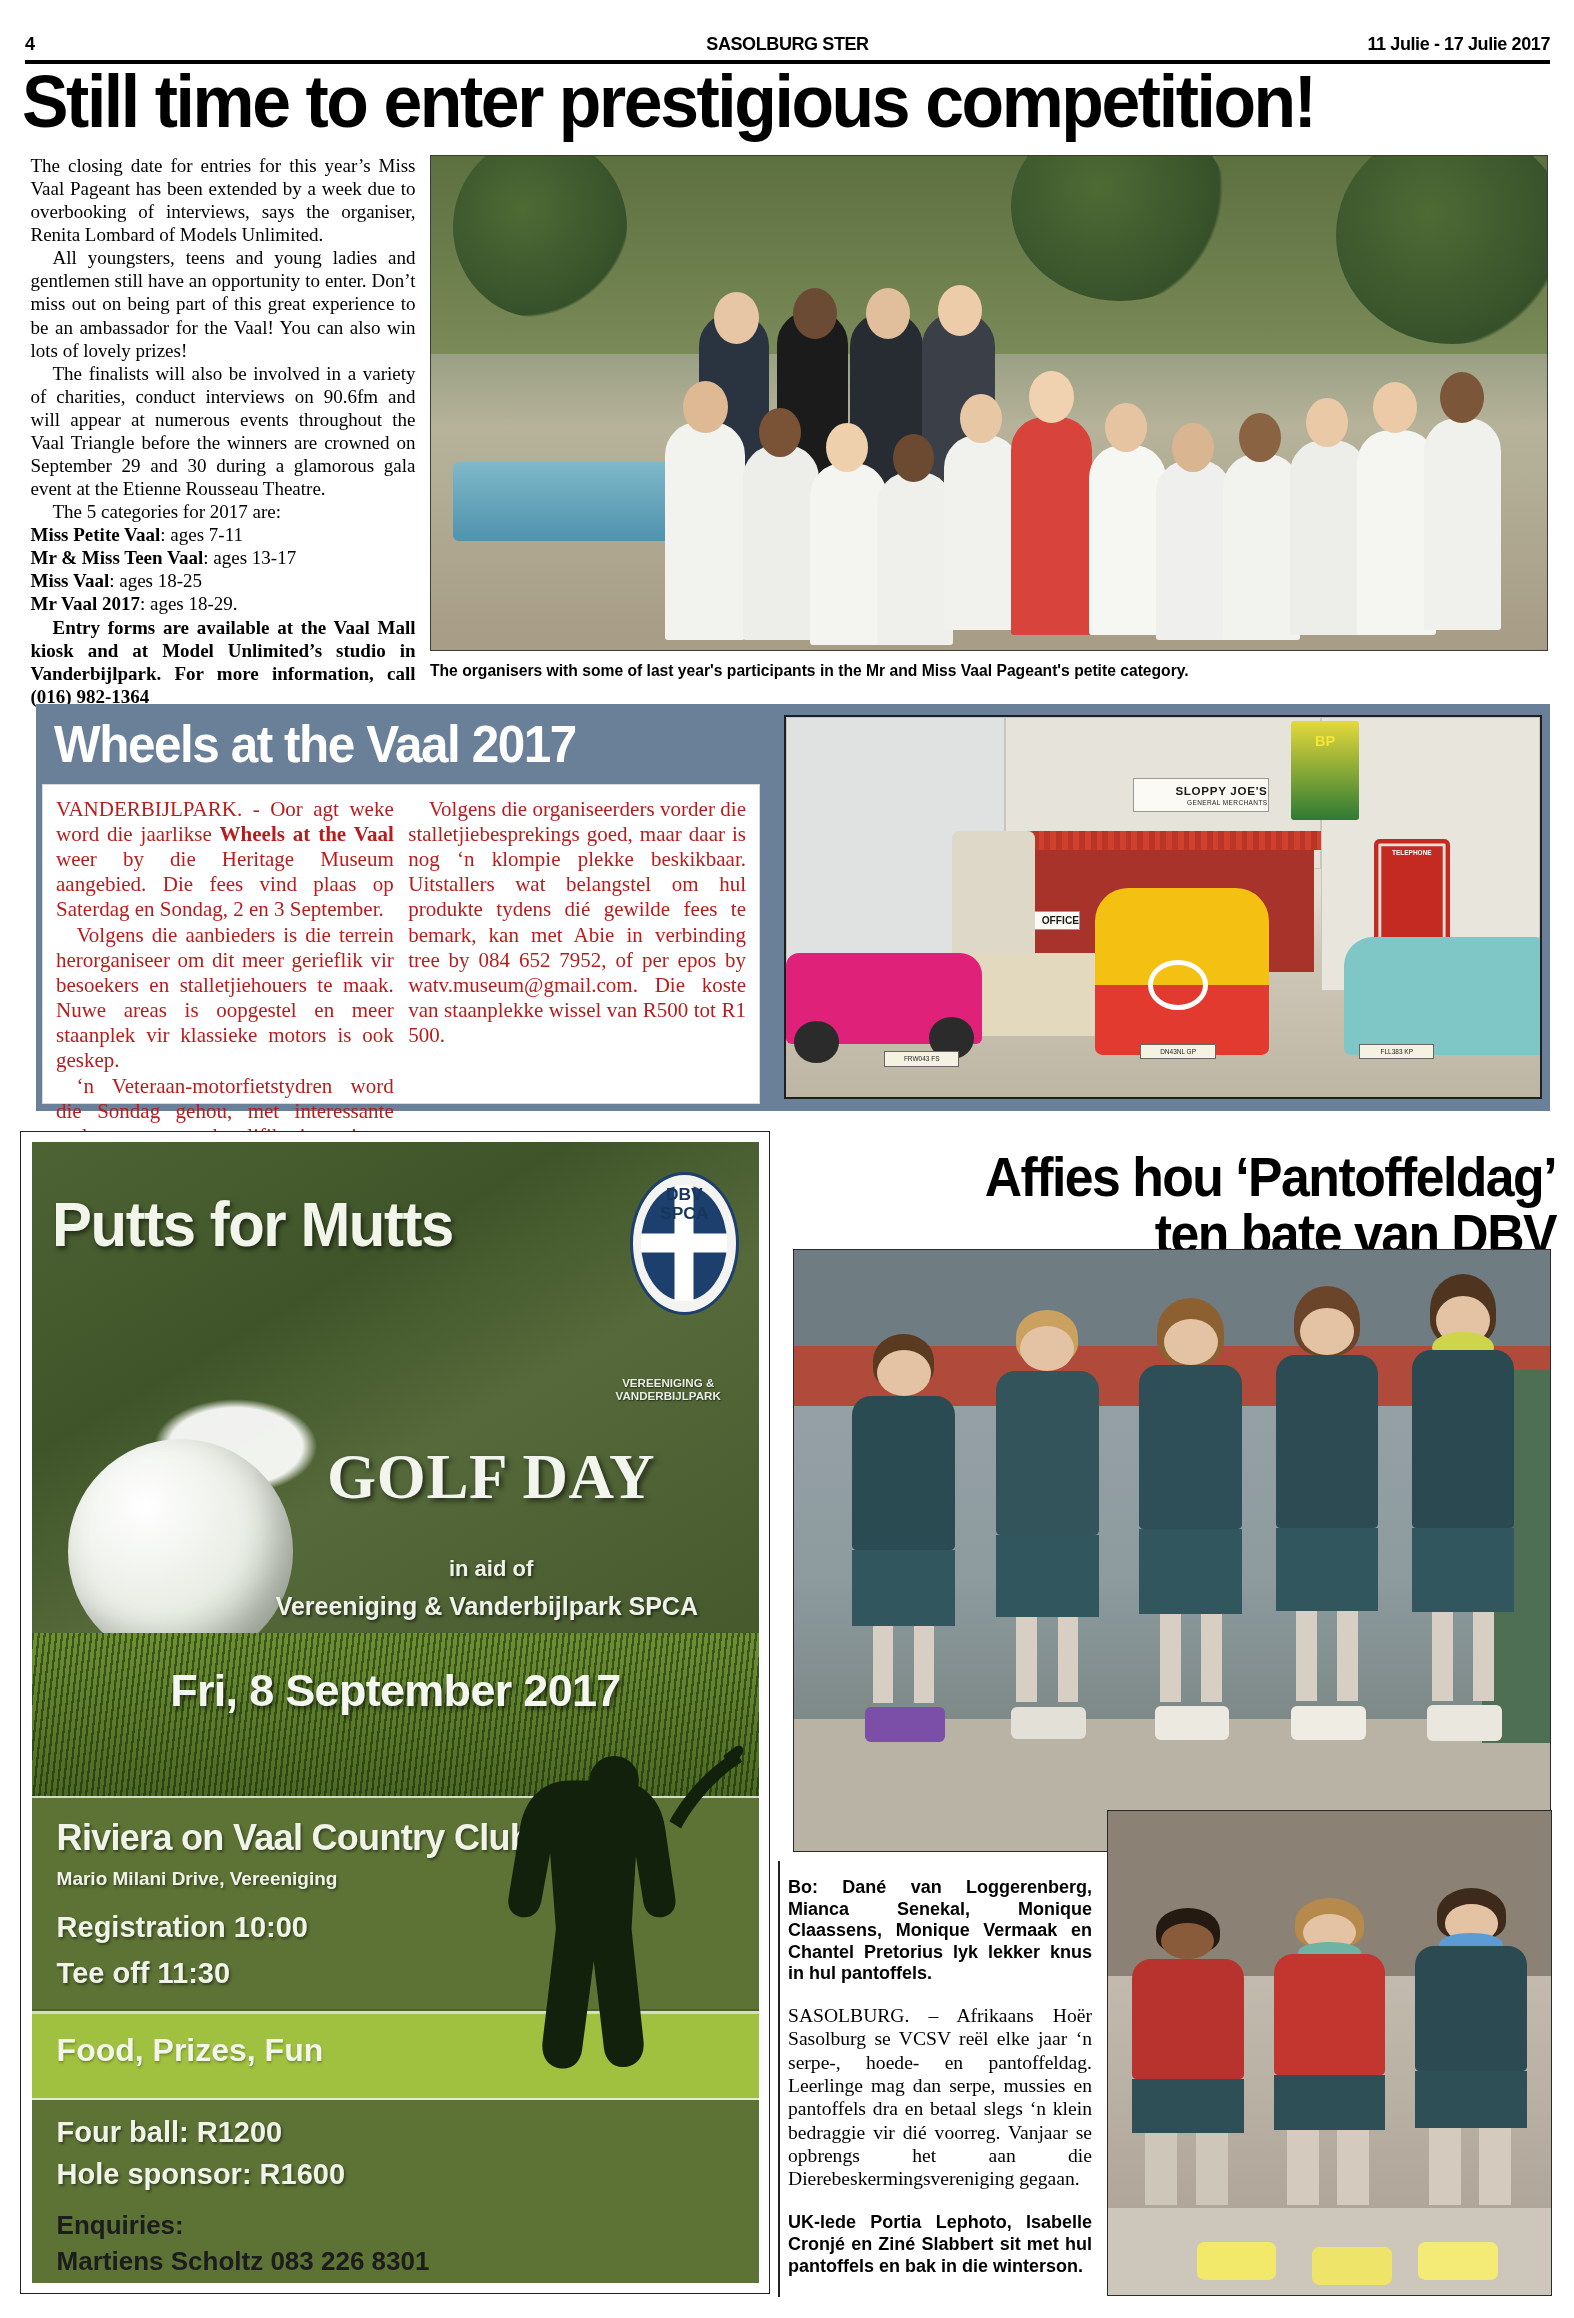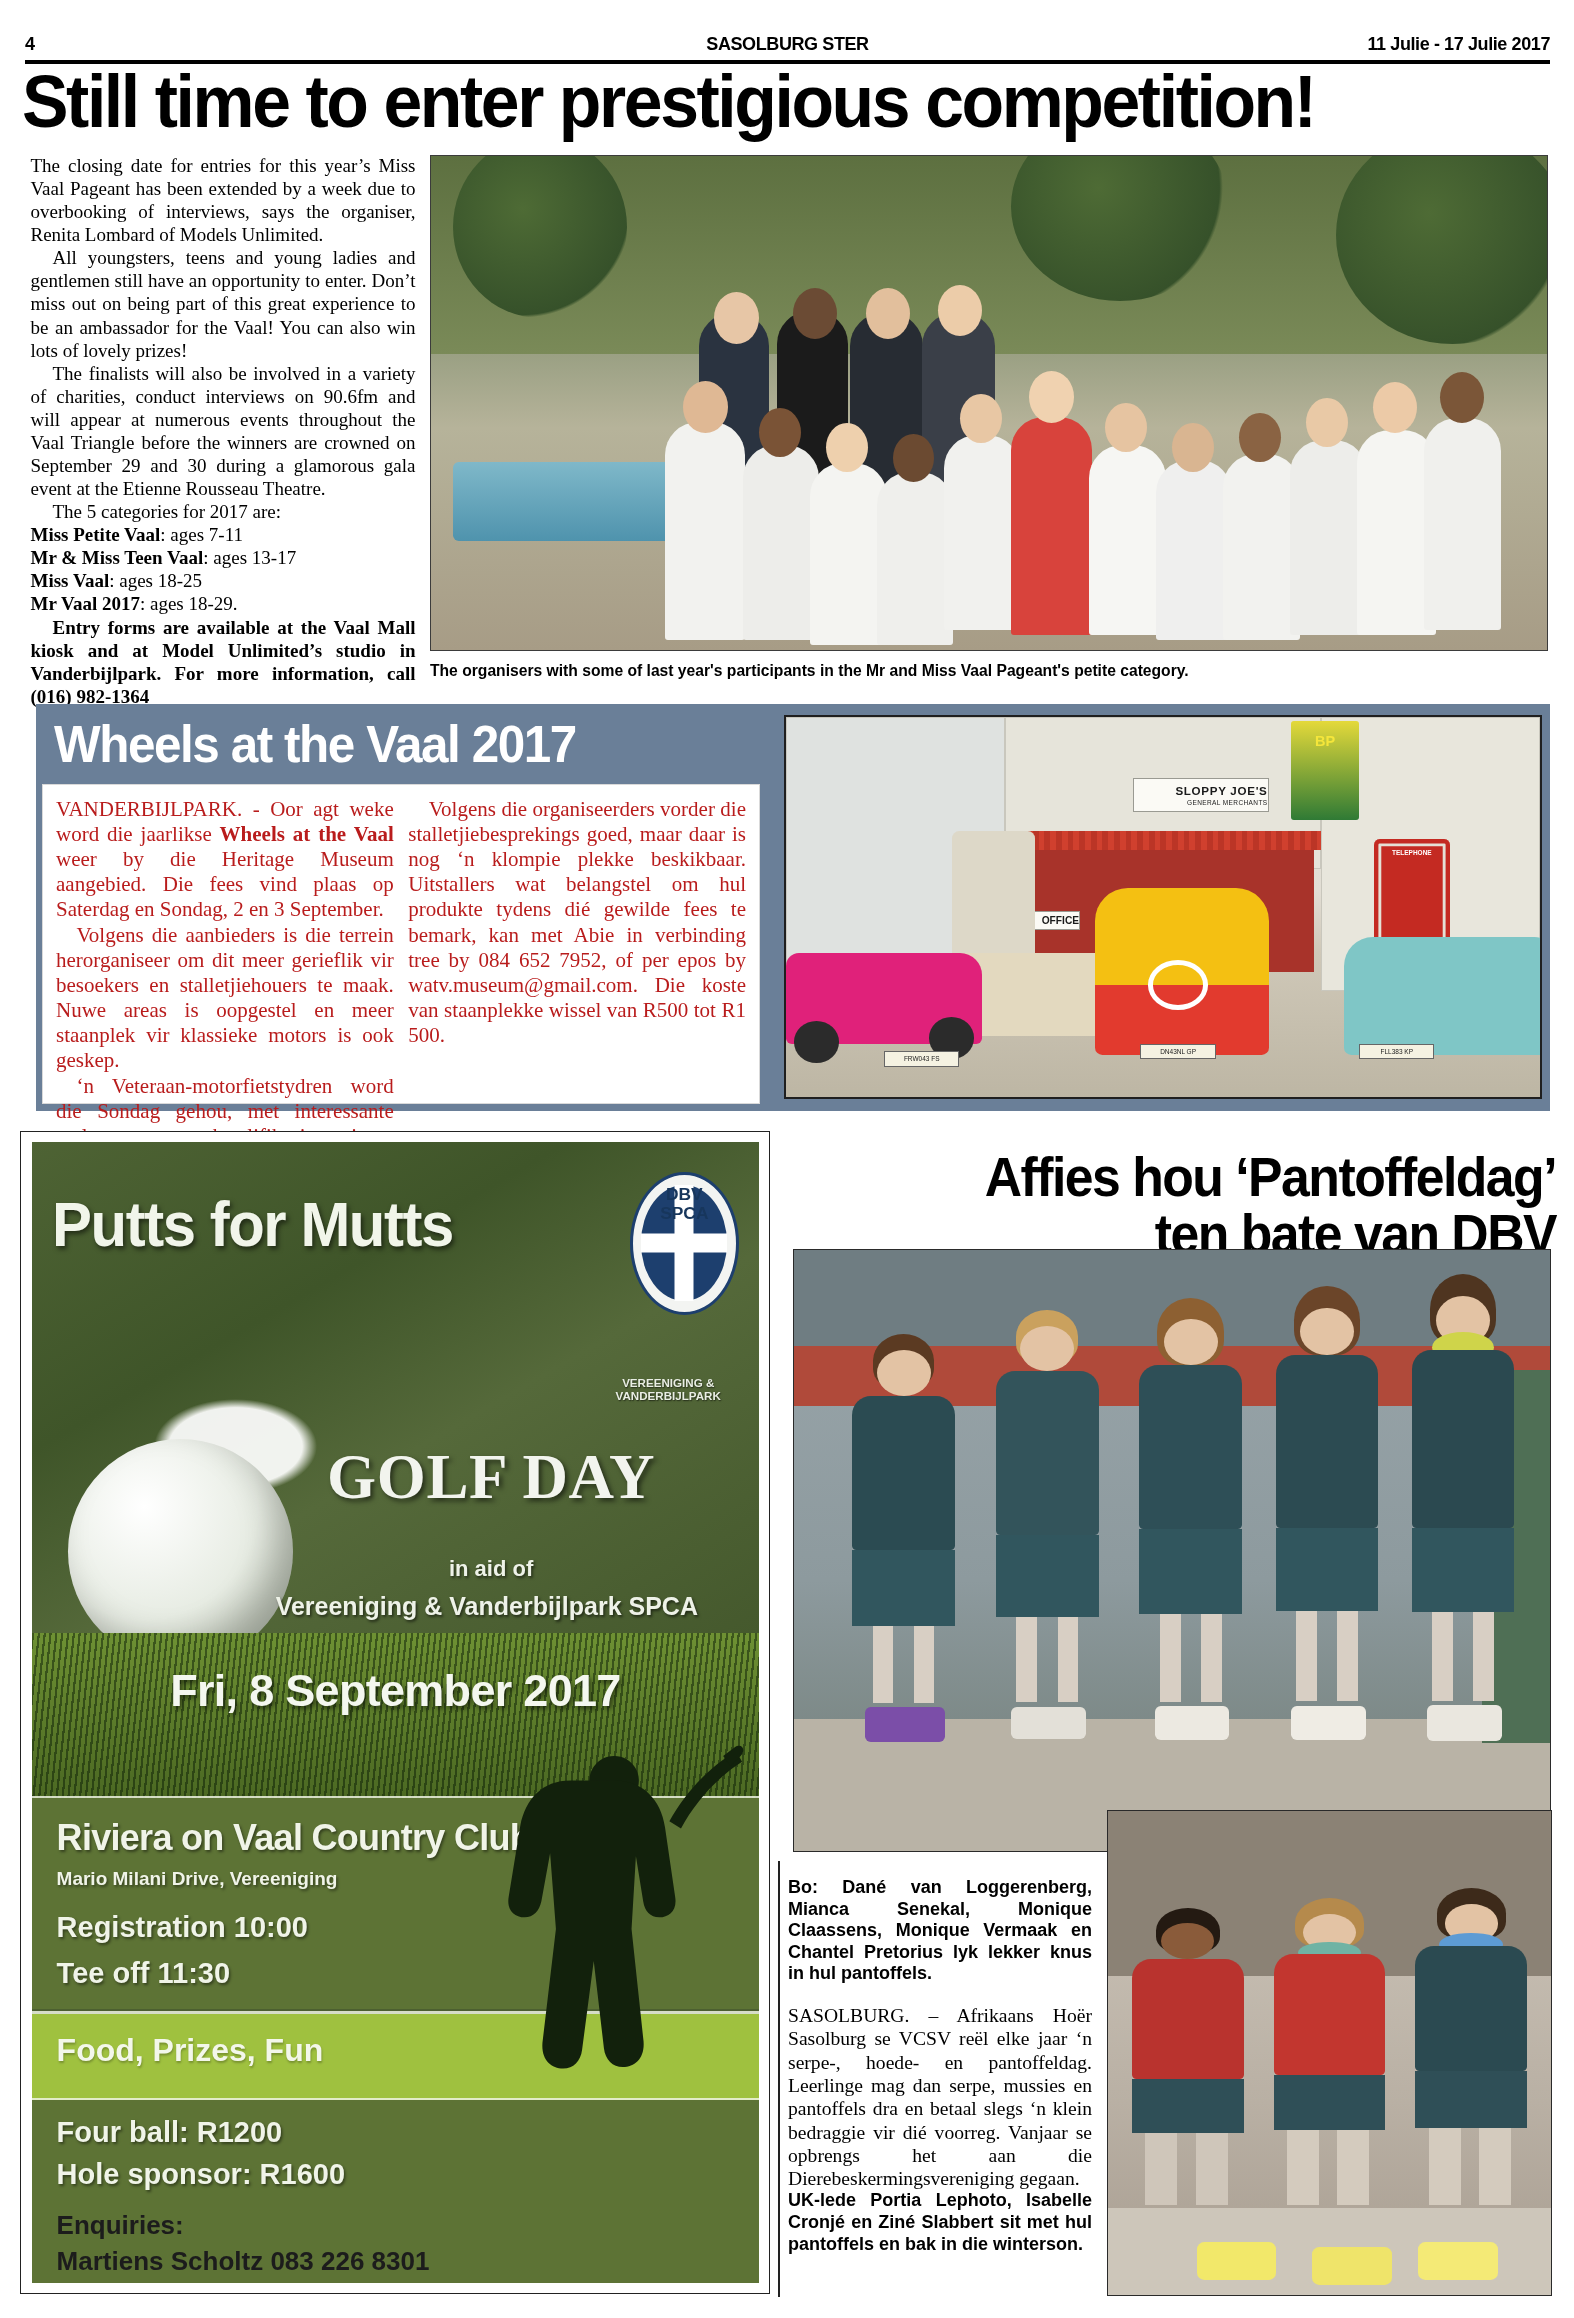--- a/index.html
+++ b/index.html
@@ -116,20 +116,21 @@
   }
   .affies-col .cap {
     font-family:"Liberation Sans", sans-serif; font-weight:bold;
     font-size:18px; line-height:1.2; text-align:justify;
   }
   .affies-col .body {
     margin-top:19px; font-family:"Liberation Serif", serif;
     font-size:19.6px; line-height:1.19; text-align:justify;
   }
   .affies-col .cap2 {
+    margin-top:22px;
     font-family:"Liberation Sans", sans-serif; font-weight:bold;
     font-size:18px; line-height:1.2; text-align:justify;
   }
   .vrule { position:absolute; left:778px; top:1861px; width:2.2px; height:436px; background:#222; }
 
   
   .lp-bg { position:absolute; inset:0;
     background:
       linear-gradient(180deg,#6d7f5a 0%,#7d8a66 26%,#9aa083 40%,#b6b39a 55%,#a79c86 100%);
   }

